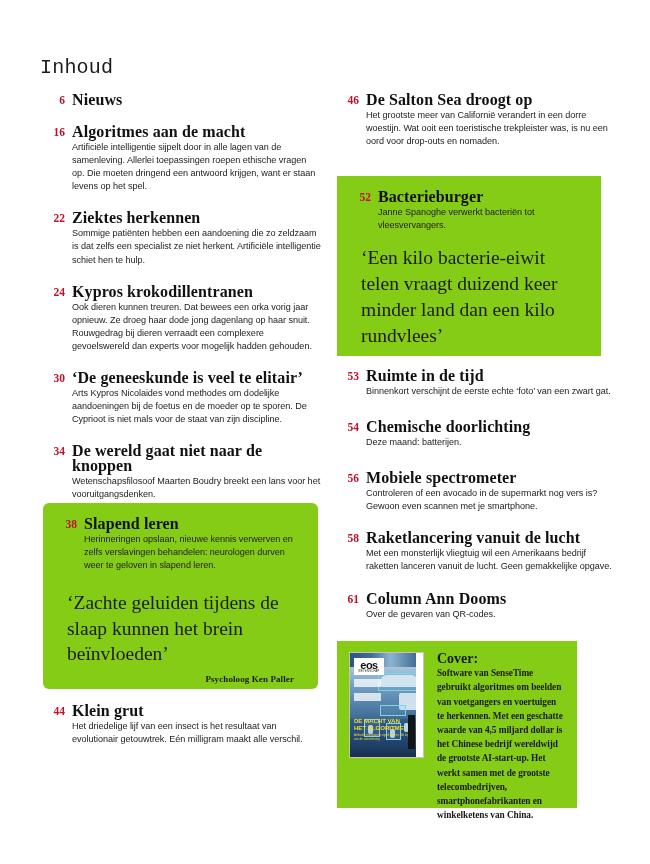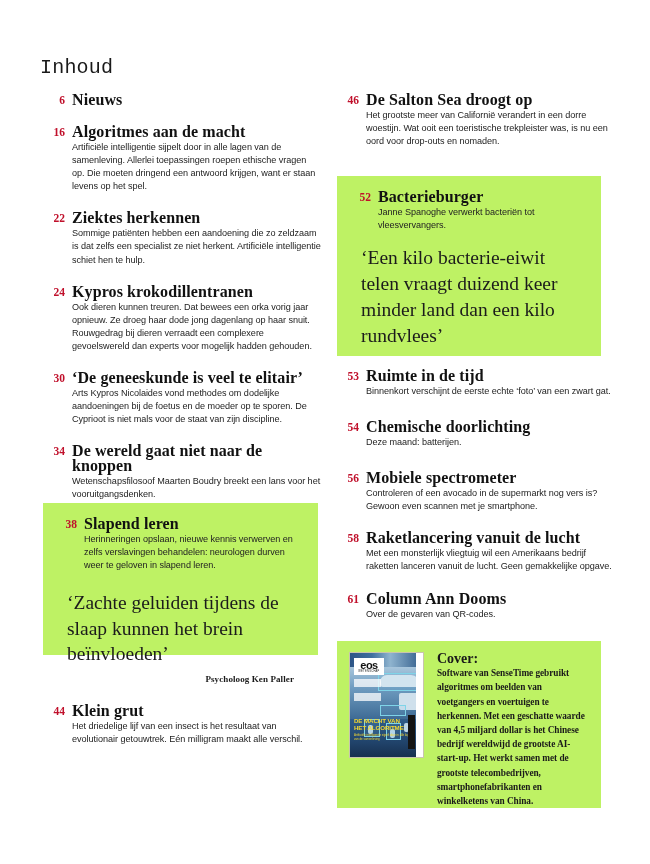--- a/index.html
+++ b/index.html
@@ -72,38 +72,39 @@
     font-size: 9.1px;
     line-height: 13.1px;
     color: #232323;
     margin-top: 2px;
     letter-spacing: -0.05px;
   }
 
   
   .hlbox {
     position: absolute;
-    background: #bef264;
+    background: #84cc16;
   }
   #box-left {
     left: 43px;
     top: 503px;
     width: 275px;
-    height: 152px;
+    height: 186px;
+    border-radius: 6px;
   }
   #box-right {
     left: 337px;
     top: 176px;
     width: 264px;
     height: 180px;
   }
   #box-cover {
     left: 337px;
     top: 641px;
-    width: 264px;
+    width: 240px;
     height: 167px;
   }
   .hlbox .inner {
     padding: 13px 12px 0 12px;
   }
   .hlbox .entry { margin-bottom: 0; }
 
   .pullquote {
     font-family: "Liberation Serif", serif;
     font-weight: 400;

